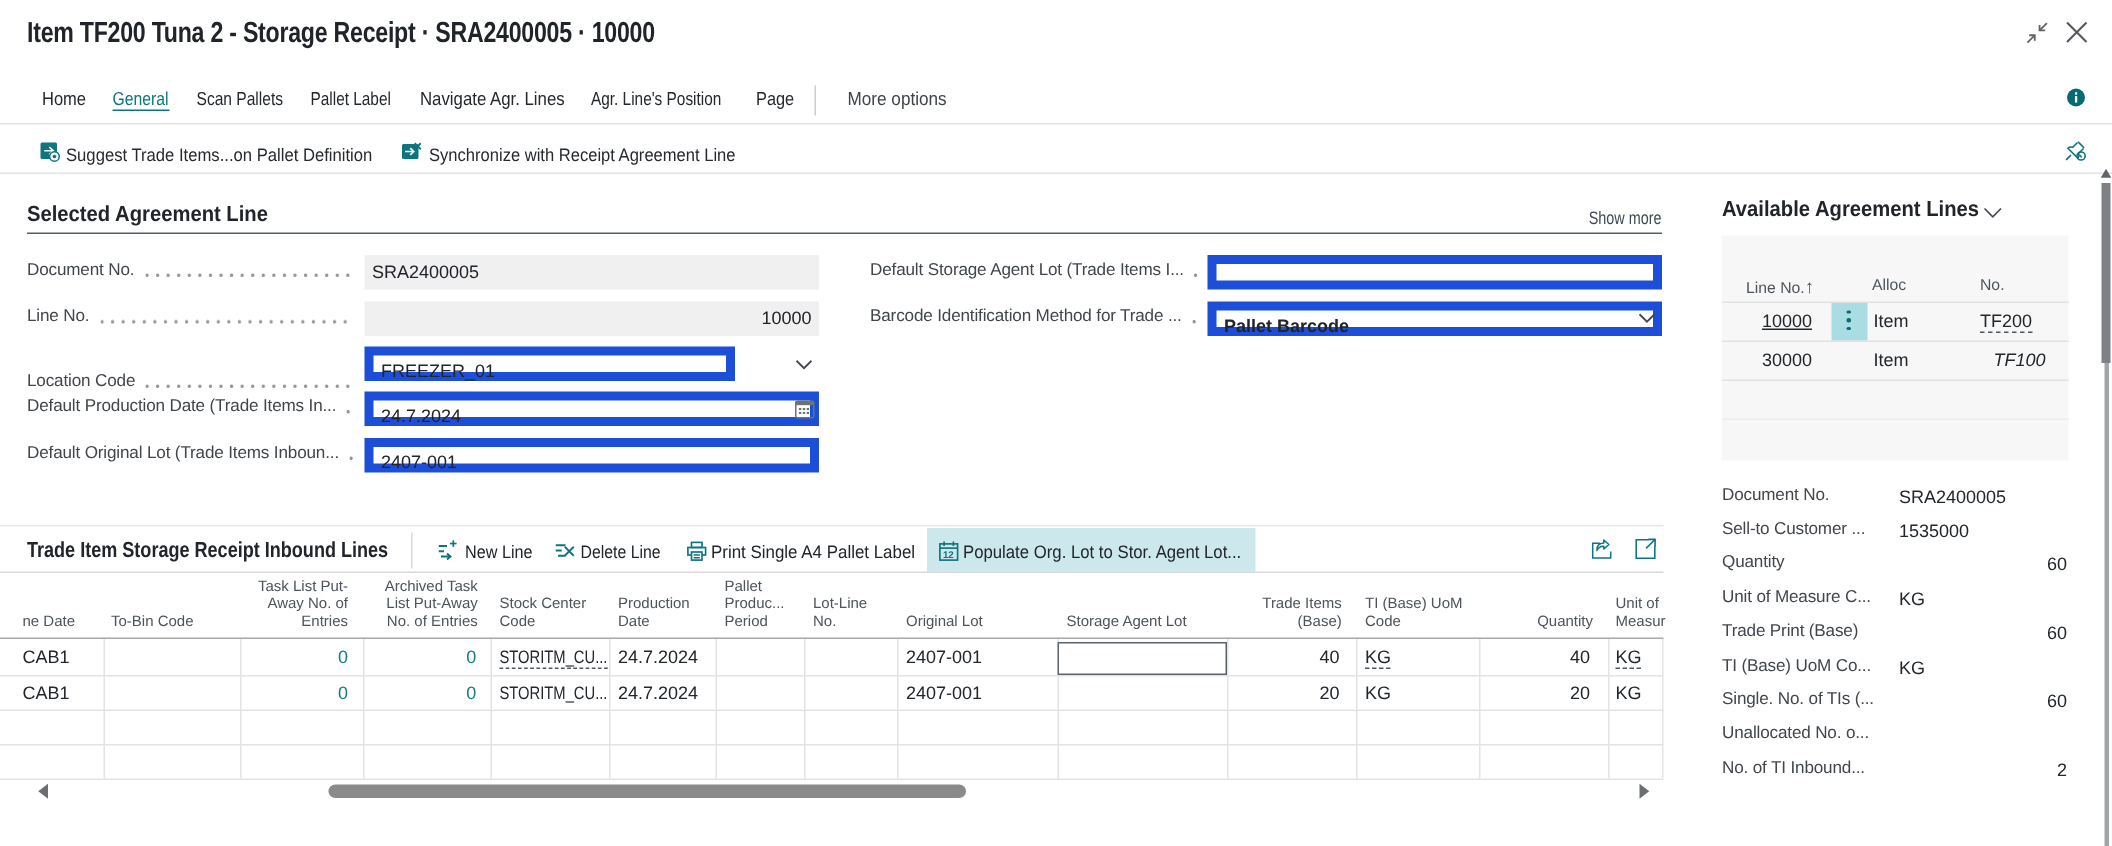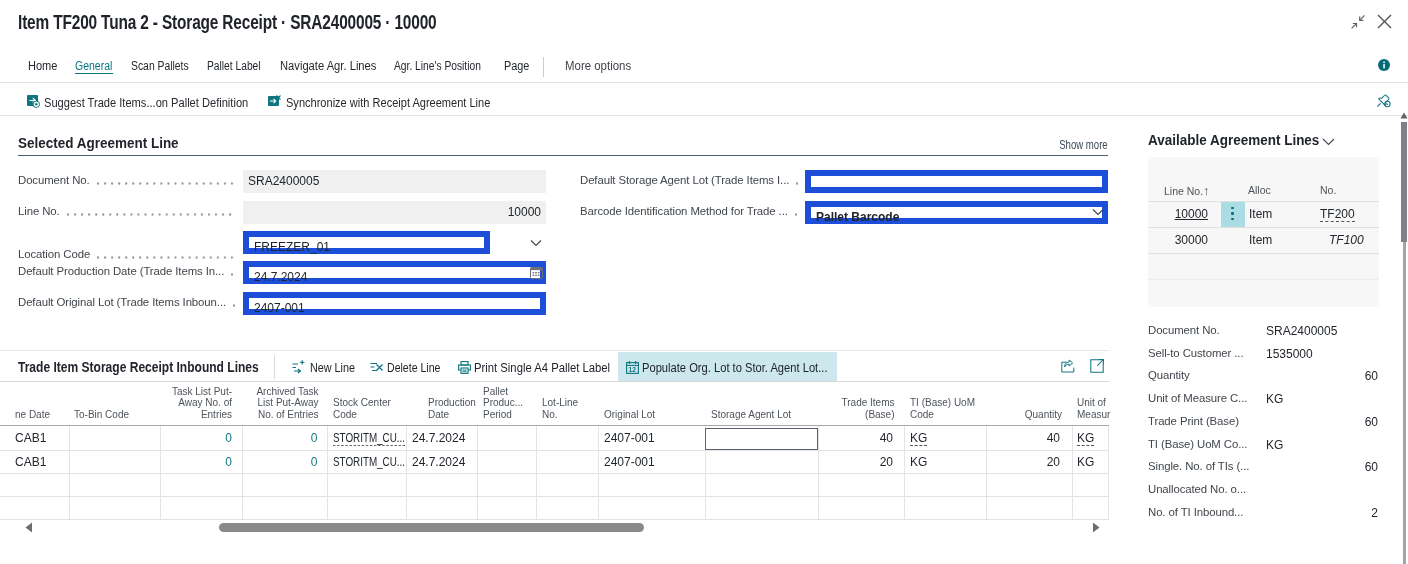--- a/index.html
+++ b/index.html
@@ -202,21 +202,21 @@
 </svg>
 
 <div class="hline" style="left:0; top:381px; width:1109px; background:#d8d8d8;"></div>
 <div id="gridcaps">
 
   <div class="cap" style="left:15px; top:408.5px;">ne Date</div>
   <div class="cap" style="left:74px; top:408.5px;">To-Bin Code</div>
   <div class="cap" style="left:160px; top:385.5px; width:72px; text-align:right;">Task List Put-<br>Away No. of<br>Entries</div>
   <div class="cap" style="left:242px; top:385.5px; width:76.5px; text-align:right;">Archived Task<br>List Put-Away<br>No. of Entries</div>
   <div class="cap" style="left:333px; top:397px;">Stock Center<br>Code</div>
-  <div class="cap" style="left:428px; top:397px;">Production<br>Date</div>
+  <div class="cap" style="left:412px; top:397px;">Production<br>Date</div>
   <div class="cap" style="left:483px; top:385.5px;">Pallet<br>Produc...<br>Period</div>
   <div class="cap" style="left:542px; top:397px;">Lot-Line<br>No.</div>
   <div class="cap" style="left:604px; top:408.5px;">Original Lot</div>
   <div class="cap" style="left:711px; top:408.5px;">Storage Agent Lot</div>
   <div class="cap" style="left:818px; top:397px; width:76.5px; text-align:right;">Trade Items<br>(Base)</div>
   <div class="cap" style="left:910px; top:397px;">TI (Base) UoM<br>Code</div>
   <div class="cap" style="left:986px; top:408.5px; width:76px; text-align:right;">Quantity</div>
   <div class="cap" style="left:1077px; top:397px;">Unit of<br>Measur</div>
 </div>
 <div id="gridbody">

